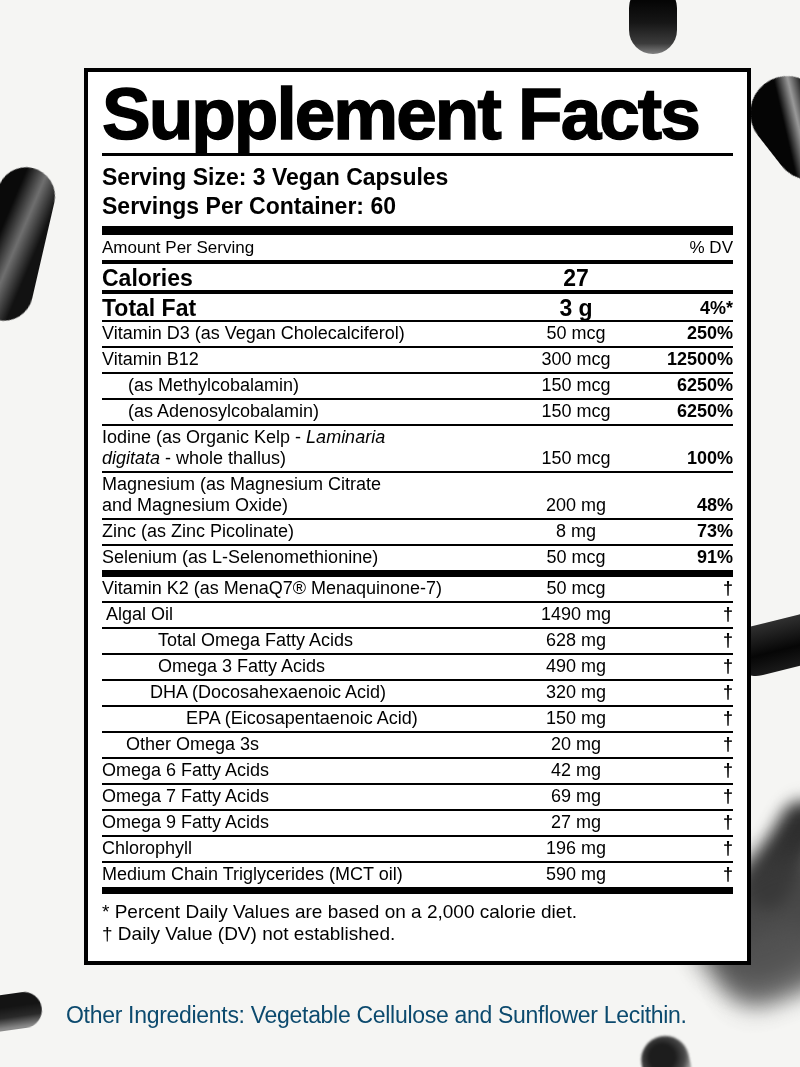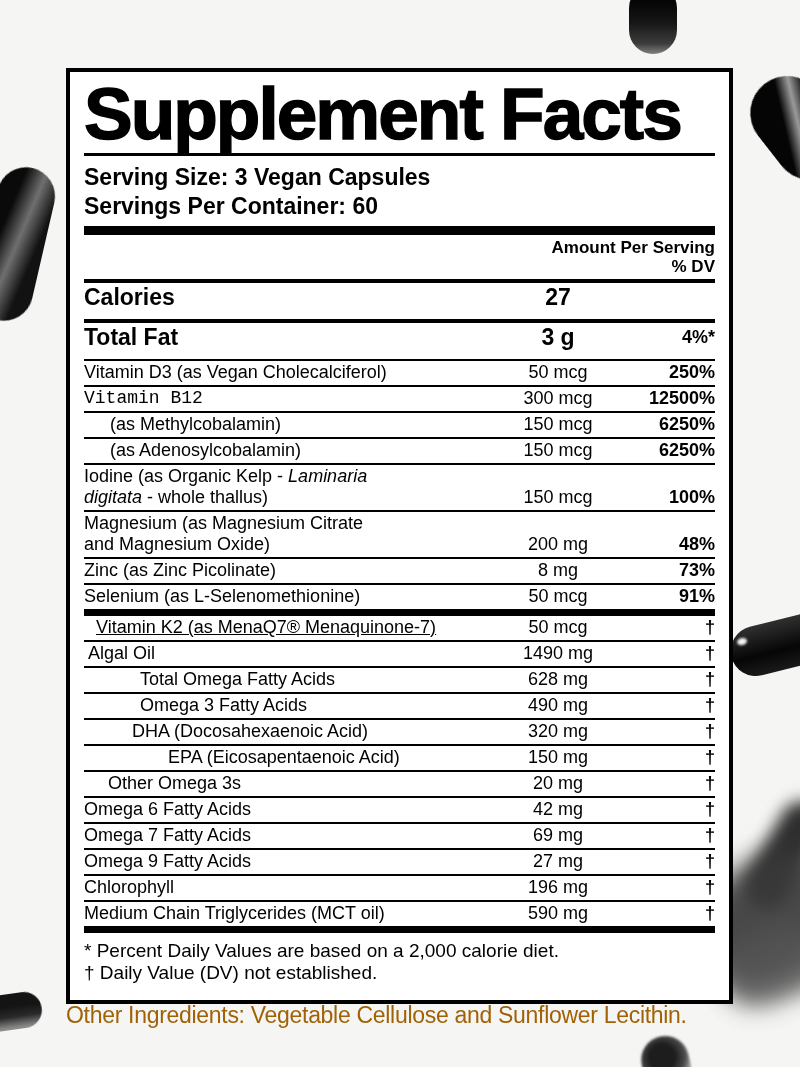--- a/index.html
+++ b/index.html
@@ -59,53 +59,53 @@
   }
   .cap-bottom-center {
     left:641px; top:1036px; width:48px; height:46px; border-radius:24px 24px 10px 10px;
     transform:rotate(-12deg);
     background:radial-gradient(circle at 45% 45%, #1d1d1d 35%, #4a4a4a 62%, #b9b9b7 85%, #d9d9d6 100%);
     filter:blur(1px);
   }
 
   
   .panel {
-    position:absolute; left:66px; top:68px; width:667px; box-sizing:border-box;
+    position:absolute; left:84px; top:68px; width:667px; box-sizing:border-box;
     background:#fff; border:4px solid #000; padding:6px 14px 14px;
   }
   .title {
     font-size:73px; font-weight:bold; letter-spacing:-2px; line-height:72px;
     white-space:nowrap; -webkit-text-stroke:1.4px #000;
   }
   .rule  { height:3px; background:#000; margin-top:3px; }
   .serving { margin-top:7px; font-size:23px; font-weight:bold; line-height:29px; }
   .bar-thick { height:9px; background:#000; margin-top:5px; }
   .aps-row {
     display:flex; justify-content:space-between; align-items:flex-end;
-    font-size:17px; font-weight:bold; line-height:19px; padding:3px 0;flex-direction:column;
+    font-size:17px; font-weight:normal; line-height:19px; padding:3px 0;
   }
   .rule4 { height:4px; background:#000; }
-  .big-row { display:flex; align-items:center; padding:2px 0 10px; }
+  .big-row { display:flex; align-items:center; padding:2px 0 0; }
   .big-row .nm  { flex:1; font-size:23px; font-weight:bold; line-height:24px; }
   .big-row .amt { width:170px; text-align:center; font-size:23px; font-weight:bold; line-height:24px; }
   .big-row .dv  { width:72px; text-align:right; font-size:18px; font-weight:bold; line-height:24px; }
 
   .rows { border-bottom:7px solid #000; }
   .row  { display:flex; align-items:flex-end; border-top:2px solid #000; padding:1px 0 2px; }
   .row.sec { border-top-width:7px; }
   .row .nm  { flex:1; font-size:18px; line-height:21px; white-space:pre-line; }
   .row .nm .t2 { font-style:italic; }
   .row .amt { width:170px; text-align:center; font-size:18px; line-height:21px; }
   .row .dv  { width:72px; text-align:right; font-size:18px; font-weight:bold; line-height:21px; }
 
   .footnotes { padding:7px 0 2px; font-size:19px; line-height:22px; }
 
   .other-ingredients {
     position:absolute; left:66px; top:1000px; width:690px;
-    font-size:23px; letter-spacing:-0.3px; color:#a16207; line-height:30px;
+    font-size:23px; letter-spacing:-0.3px; color:#0c4a6e; line-height:30px;
     white-space:nowrap;
   }
 </style>
 </head>
 <body>
 
 <div class="scene">
 
   <div class="capsule cap-top"></div>
   <div class="capsule cap-right-top"></div>
@@ -150,21 +150,21 @@
     </div>
 
     <div class="rows">
   <div class="row">
     <span class="nm" style="margin-left: 0px;"><span class="t1">Vitamin D3 (as Vegan Cholecalciferol)</span><span class="t2"></span><span class="t3"></span></span>
     <span class="amt">50 mcg</span>
     <span class="dv">250%</span>
   </div>
 
   <div class="row">
-    <span class="nm" style="margin-left: 0px; font-family: Liberation Mono, monospace;"><span class="t1">Vitamin B12</span><span class="t2"></span><span class="t3"></span></span>
+    <span class="nm" style="margin-left: 0px;"><span class="t1">Vitamin B12</span><span class="t2"></span><span class="t3"></span></span>
     <span class="amt">300 mcg</span>
     <span class="dv">12500%</span>
   </div>
 
   <div class="row">
     <span class="nm" style="margin-left: 26px;"><span class="t1">(as Methylcobalamin)</span><span class="t2"></span><span class="t3"></span></span>
     <span class="amt">150 mcg</span>
     <span class="dv">6250%</span>
   </div>
 
@@ -194,21 +194,21 @@
     <span class="dv">73%</span>
   </div>
 
   <div class="row">
     <span class="nm" style="margin-left: 0px;"><span class="t1">Selenium (as L-Selenomethionine)</span><span class="t2"></span><span class="t3"></span></span>
     <span class="amt">50 mcg</span>
     <span class="dv">91%</span>
   </div>
 
   <div class="row sec">
-    <span class="nm" style="margin-left: 12px; text-decoration: underline;"><span class="t1">Vitamin K2 (as MenaQ7® Menaquinone-7)</span><span class="t2"></span><span class="t3"></span></span>
+    <span class="nm" style="margin-left: 0px;"><span class="t1">Vitamin K2 (as MenaQ7® Menaquinone-7)</span><span class="t2"></span><span class="t3"></span></span>
     <span class="amt">50 mcg</span>
     <span class="dv">†</span>
   </div>
 
   <div class="row">
     <span class="nm" style="margin-left: 4px;"><span class="t1">Algal Oil</span><span class="t2"></span><span class="t3"></span></span>
     <span class="amt">1490 mg</span>
     <span class="dv">†</span>
   </div>
 

